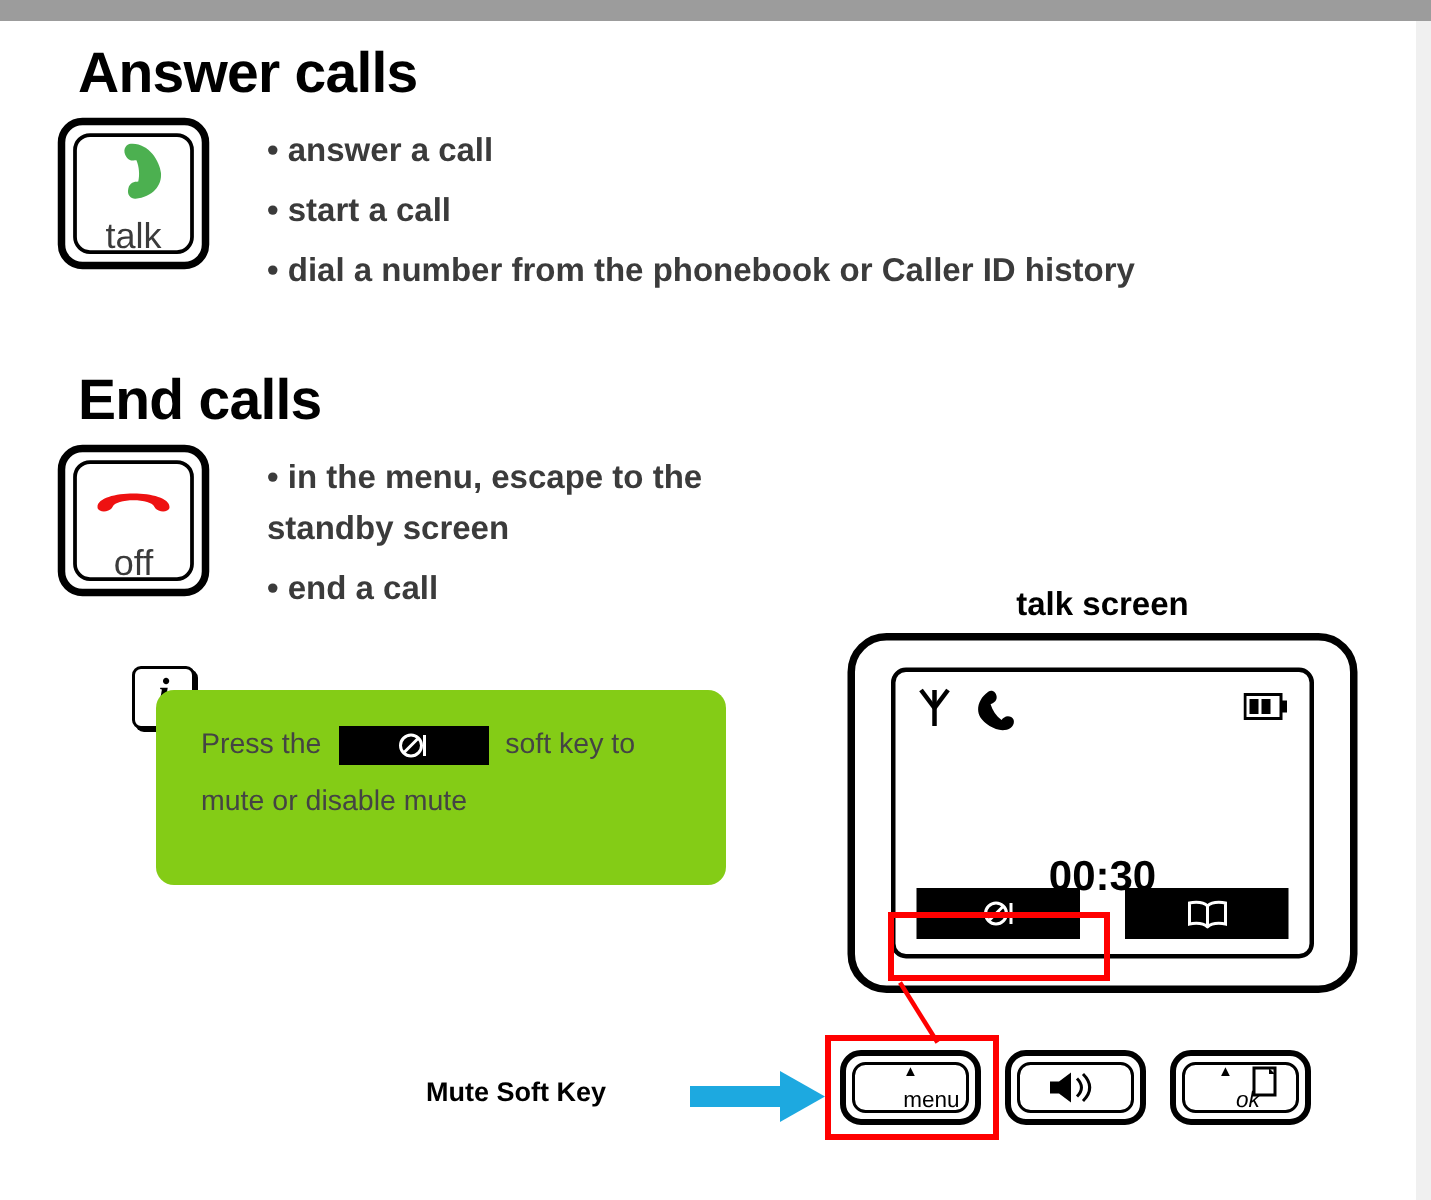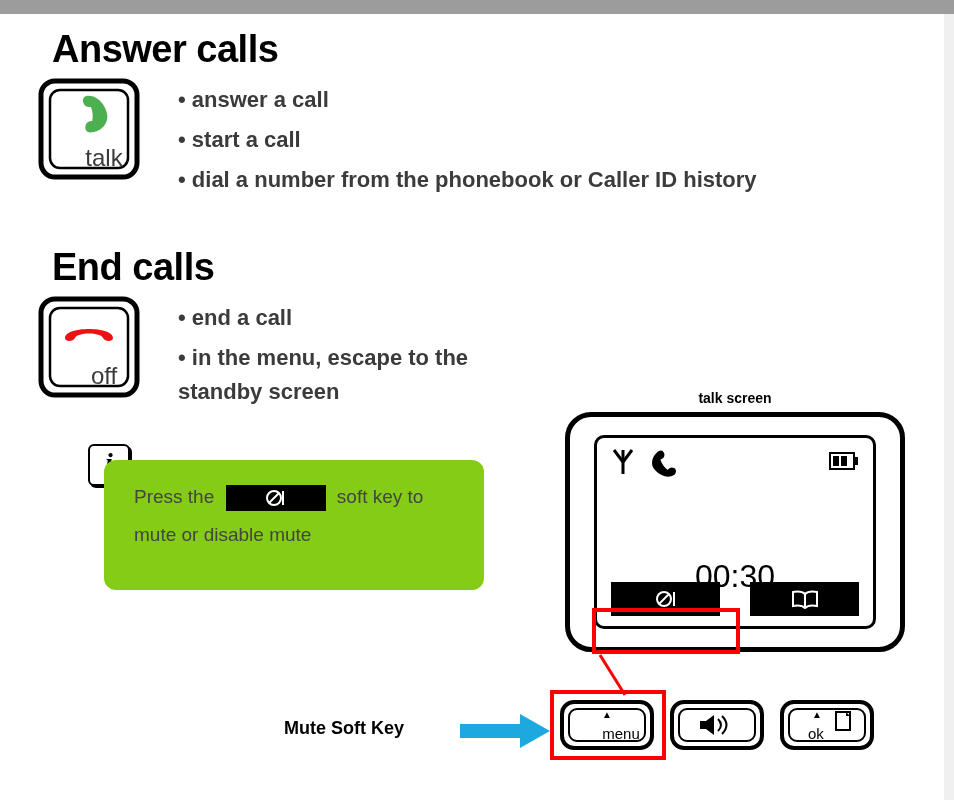--- a/index.html
+++ b/index.html
@@ -10,40 +10,40 @@
   .content{position:absolute;left:38px;top:28px;right:20px;}
   h1{font-size:38px;font-weight:800;margin:0 0 12px 14px;letter-spacing:-0.5px;}
   .section{position:relative;}
   .bullets{margin-left:140px;font-size:22px;color:#3b3b3b;line-height:1.55;}
   .bullets .row{margin:6px 0;font-weight:bold;}
   .bullets .dot::before{content:"• ";}
 
   
   .phonekey{position:absolute;left:0;width:102px;height:102px;}
   .phonekey svg{display:block;}
-  .keylabel{position:absolute;bottom:8px;width:100%;text-align:center;font-size:24px;color:#3b3b3b;font-family:Arial,sans-serif;margin-left:15px;}
+  .keylabel{position:absolute;bottom:8px;width:100%;text-align:center;font-size:24px;color:#3b3b3b;font-family:Arial,sans-serif;}
 
   
   .info{position:absolute;left:104px;top:460px;width:380px;height:130px;background:#84cc16;border-radius:12px;padding:22px 26px 22px 30px;font-size:19px;color:#444;box-sizing:border-box;}
   .info .line1{line-height:1.6;}
   .info .mutechip{display:inline-block;vertical-align:middle;width:100px;height:26px;background:#000;position:relative;margin:0 6px;}
   .info .mutechip svg{position:absolute;left:50%;top:50%;transform:translate(-50%,-50%);}
   .info .line2{margin-top:12px;}
   .ibadge{position:absolute;left:88px;top:444px;width:38px;height:38px;border:2px solid #000;border-radius:6px;background:#fff;text-align:center;font-family:"Times New Roman",serif;font-style:italic;font-size:28px;font-weight:bold;line-height:34px;box-shadow:2px 2px 0 #000;}
 
   
   .fig{position:absolute;left:560px;top:390px;width:350px;}
-  .figtitle{font-weight:800;font-size:14px;text-align:center;margin-bottom:6px;}
+  .figtitle{font-weight:800;font-size:22px;text-align:center;margin-bottom:6px;}
   .phone{position:relative;width:340px;height:240px;border:5px solid #000;border-radius:26px;box-sizing:border-box;margin:0 auto;}
   .screen{position:absolute;left:24px;top:18px;right:24px;bottom:18px;border:3px solid #000;border-radius:10px;background:#fff;}
   .statusrow{position:absolute;left:14px;top:10px;right:14px;height:28px;}
   .statusrow .ant{position:absolute;left:0;top:0;}
   .statusrow .handset{position:absolute;left:36px;top:-2px;}
   .statusrow .batt{position:absolute;right:0;top:4px;}
-  .timer{position:absolute;left:0;right:0;top:120px;text-align:center;font-size:32px;font-weight:400;}
+  .timer{position:absolute;left:0;right:0;top:120px;text-align:center;font-size:28px;font-weight:700;}
   .softrow{position:absolute;left:14px;right:14px;bottom:10px;height:34px;display:flex;gap:30px;}
   .softkey{flex:1;height:34px;background:#000;display:flex;align-items:center;justify-content:center;}
   .redbox1{position:absolute;border:4px solid #ff0000;box-sizing:border-box;}
 
   
   .hwrow{position:absolute;left:560px;top:700px;display:flex;gap:16px;}
   .hwkey{width:94px;height:50px;position:relative;}
   .hwkey svg{display:block;}
   .hwlabel{position:absolute;left:0;right:0;bottom:8px;text-align:center;font-size:15px;padding-left:28px;}
   .uptri{position:absolute;left:0;right:0;top:9px;text-align:center;font-size:10px;}
@@ -89,22 +89,22 @@
           <rect x="3" y="3" width="96" height="96" rx="14" fill="#fff" stroke="#000" stroke-width="5"></rect>
           <rect x="12" y="12" width="78" height="78" rx="10" fill="none" stroke="#000" stroke-width="2.5"></rect>
         </svg>
         <svg width="56" height="30" viewBox="0 0 56 30" style="position:absolute;left:23px;top:20px;">
           <path d="M4 22 C4 10 52 10 52 22 C52 26 44 26 42 22 C40 16 16 16 14 22 C12 26 4 26 4 22 Z" fill="#e11"></path>
         </svg>
         <div class="keylabel">off</div>
       </div>
 
       <div class="bullets" style="max-width:370px;">
+        <div class="row"><span class="dot">in the menu, escape to the standby screen</span></div>
         <div class="row dot">end a call</div>
-        <div class="row"><span class="dot">in the menu, escape to the standby screen</span></div>
       </div>
     </div>
 
   </div>
 
   <div class="ibadge">i</div>
   <div class="info">
     <div class="line1">
       <span>Press the</span>
       <span class="mutechip">
@@ -184,21 +184,21 @@
     <div class="hwkey">
       <svg width="94" height="50" viewBox="0 0 94 50">
         <rect x="2" y="2" width="90" height="46" rx="12" fill="#fff" stroke="#000" stroke-width="4"></rect>
         <rect x="9" y="9" width="76" height="32" rx="8" fill="none" stroke="#000" stroke-width="2"></rect>
         <g transform="translate(56,12)">
           <rect x="0" y="0" width="14" height="18" fill="none" stroke="#000" stroke-width="2"></rect>
           <path d="M10 0 L14 4 L10 4 Z" fill="#000"></path>
         </g>
       </svg>
       <div class="uptri" style="left:-20px;">▲</div>
-      <div class="hwlabel" style="text-align:left;padding-left:28px;">ok</div>
+      <div class="hwlabel" style="text-align:left;padding-left:44px;font-style:italic;">ok</div>
     </div>
   </div>
 
   <div class="redbox1" style="left:550px;top:690px;width:116px;height:70px;"></div>
 
   <svg style="position:absolute;left:595px;top:650px;width:80px;height:50px;">
     <line x1="5" y1="5" x2="30" y2="45" stroke="#ff0000" stroke-width="3"></line>
   </svg>
 
   <div class="mutelabel">Mute Soft Key</div>

